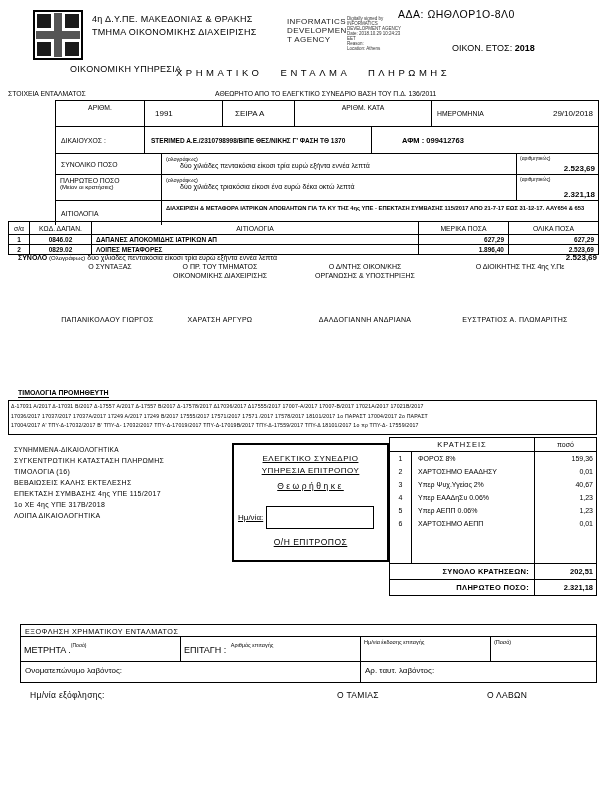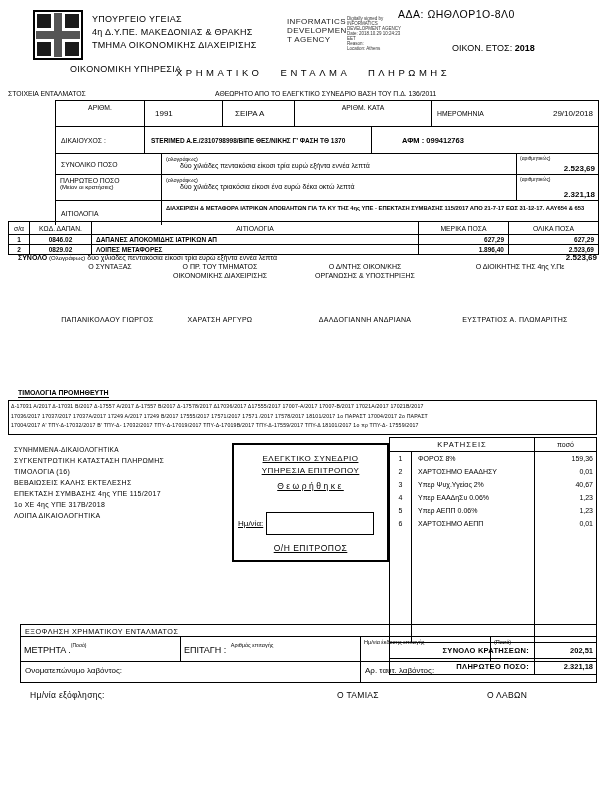--- a/index.html
+++ b/index.html
@@ -64,27 +64,27 @@
           font-size:5.2px;line-height:9.5px;padding:1px 2px;white-space:nowrap;overflow:hidden;letter-spacing:.2px;}
 
   
   .attach{left:14px;top:444px;font-size:7px;line-height:11px;letter-spacing:.3px;}
 
   
   .audit{left:232px;top:443px;width:157px;height:119px;border:2px solid #000;box-sizing:border-box;text-decoration:underline;}
   .ab1{margin-top:9px;font-size:8px;text-align:center;letter-spacing:.5px;}
   .ab2{margin-top:3px;font-size:8px;text-align:center;letter-spacing:.5px;}
   .approved{margin-top:6px;font-size:8.5px;text-align:center;letter-spacing:2.5px;}
-  .daterow{margin-top:21px;display:flex;align-items:center;padding-left:4px;}
+  .daterow{margin-top:15px;display:flex;align-items:center;padding-left:4px;}
   .daterow .dl8{font-size:8px;}
   .datebox{width:106px;height:21px;border:1px solid #000;margin-left:3px;}
   .commis{margin-top:8px;font-size:8.5px;text-align:center;letter-spacing:.5px;}
 
   
-  .ded{left:389px;top:437px;width:208px;height:238px;border:1px solid #000;box-sizing:border-box;display:flex;flex-direction:column;font-size:7px;}
+  .ded{left:389px;top:437px;width:208px;height:159px;border:1px solid #000;box-sizing:border-box;display:flex;flex-direction:column;font-size:7px;}
   .dhead{display:flex;height:13px;border-bottom:1px solid #000;}
   .dhl{flex:1;display:flex;align-items:center;justify-content:center;font-size:7.5px;letter-spacing:1px;}
   .dhr{width:62px;border-left:1px solid #000;display:flex;align-items:center;justify-content:center;box-sizing:border-box;}
   .drw{display:flex;height:13px;}
   .dn{width:22px;text-align:center;border-right:1px solid #000;display:flex;align-items:center;justify-content:center;box-sizing:border-box;}
   .dl{flex:1;display:flex;align-items:center;padding-left:6px;}
   .da{width:62px;border-left:1px solid #000;display:flex;align-items:center;justify-content:flex-end;padding-right:3px;box-sizing:border-box;}
   .dfill{flex:1;display:flex;}
   .dtot{display:flex;height:15px;border-top:1px solid #000;}
   .dtl{flex:1;display:flex;align-items:center;justify-content:flex-end;padding-right:5px;font-size:7.5px;font-weight:bold;letter-spacing:.3px;}
@@ -114,21 +114,20 @@
       <rect x="4" y="4" width="14" height="14" fill="#1a1a1a"></rect>
       <rect x="32" y="4" width="14" height="14" fill="#1a1a1a"></rect>
       <rect x="4" y="32" width="14" height="14" fill="#1a1a1a"></rect>
       <rect x="32" y="32" width="14" height="14" fill="#1a1a1a"></rect>
       <rect x="21" y="3" width="8" height="44" fill="#555"></rect>
       <rect x="3" y="21" width="44" height="8" fill="#555"></rect>
     </svg>
   </div>
 
   <div class="abs ministry">
-    <div>ΥΠΟΥΡΓΕΙΟ ΥΓΕΙΑΣ</div>
     <div>4η Δ.Υ.ΠΕ.  ΜΑΚΕΔΟΝΙΑΣ &amp; ΘΡΑΚΗΣ</div>
     <div>ΤΜΗΜΑ ΟΙΚΟΝΟΜΙΚΗΣ ΔΙΑΧΕΙΡΙΣΗΣ</div>
   </div>
   <div class="abs service">ΟΙΚΟΝΟΜΙΚΗ ΥΠΗΡΕΣΙΑ</div>
 
   <div class="abs ida">
     <div>INFORMATICS</div>
     <div>DEVELOPMEN</div>
     <div>T AGENCY</div>
   </div>

